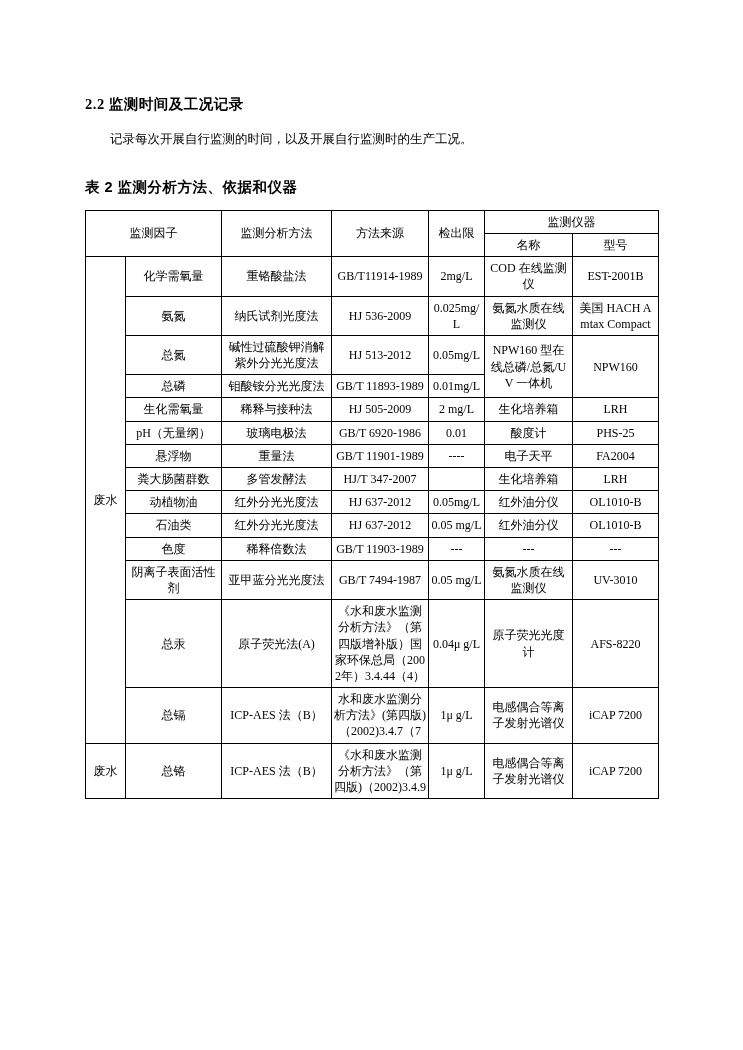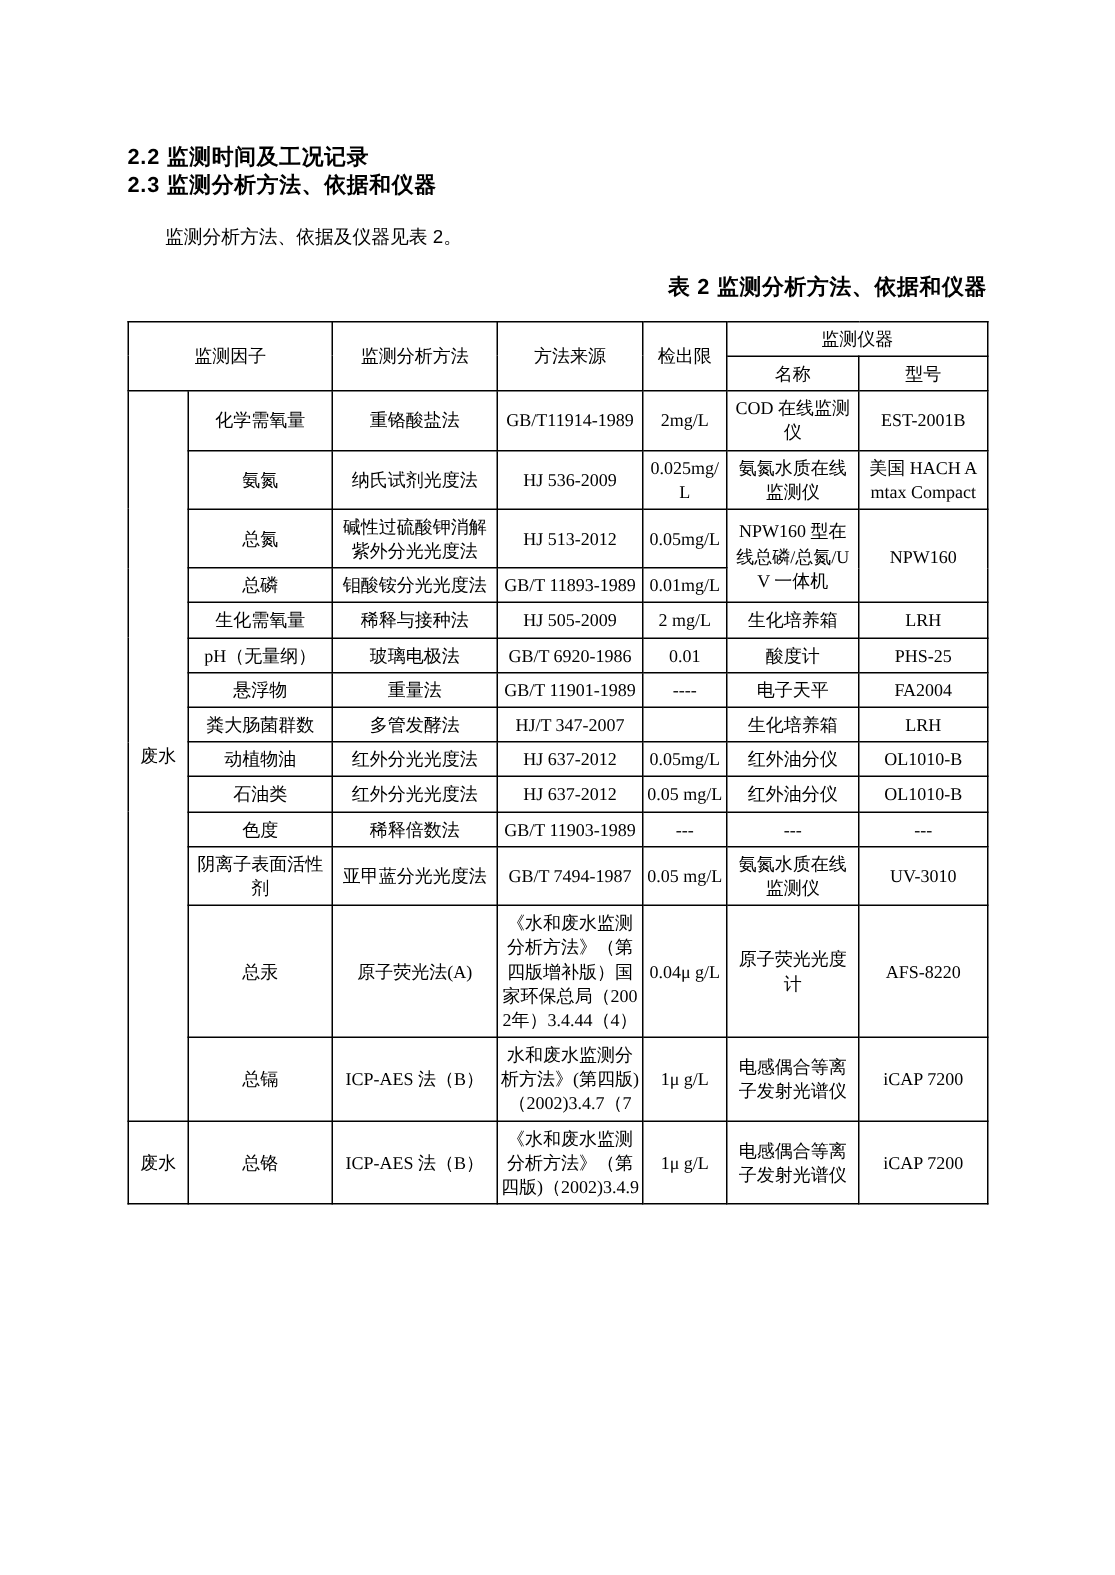--- a/index.html
+++ b/index.html
@@ -18,43 +18,43 @@
     color: #000;
     overflow: hidden;
   }
   .content {
     position: absolute;
     left: 85px;
     top: 95px;
     width: 573px;
   }
   h2.sec {
-    font-family: Liberation Sans, sans-serif;
+    font-family: Liberation Serif, serif;
     font-size: 14.5px;
     font-weight: bold;
     margin: 0 0 0 0;
     letter-spacing: 0.5px;
     color: #000;
   }
   .sec-gap-1 { margin-top: 0; }
   p.body {
     font-family: "Liberation Sans", sans-serif;
     font-size: 12.5px;
     margin: 16px 0 0 0;
     text-indent: 25px;
     line-height: 1.5;
     color: #000;
   }
   .sec2 { margin-top: 30px; }
   .tbl-title {
-    text-align: right;
+    text-align: left;
     font-family: "Liberation Sans", sans-serif;
     font-size: 14.5px;
     font-weight: bold;
-    margin-top: 14px;
+    margin-top: 29px;
     margin-bottom: 8px;
     letter-spacing: 0.5px;
   }
   table.main {
     border-collapse: collapse;
     width: 573px;
     table-layout: fixed;
     font-family: "Liberation Serif", serif;
     margin-top: 13px;
   }
@@ -82,23 +82,22 @@
     font-size: 12.5px;
   }
 </style>
 </head>
 <body>
 
 <div class="page">
   <div class="content">
 
     <h2 class="sec sec-gap-1">2.2  监测时间及工况记录</h2>
-
-    <h2 class="sec sec2">2.3  监测分析方法、依据和仪器</h2>
-    <p class="body">监测分析方法、依据及仪器见表 2。</p>
+    <p class="body">记录每次开展自行监测的时间，以及开展自行监测时的生产工况。</p>
+
 
     <div class="tbl-title">表 2   监测分析方法、依据和仪器</div>
 
     <table class="main">
       <colgroup>
         <col class="c0">
           <col class="c1">
           <col class="c2">
           <col class="c3">
           <col class="c4">

